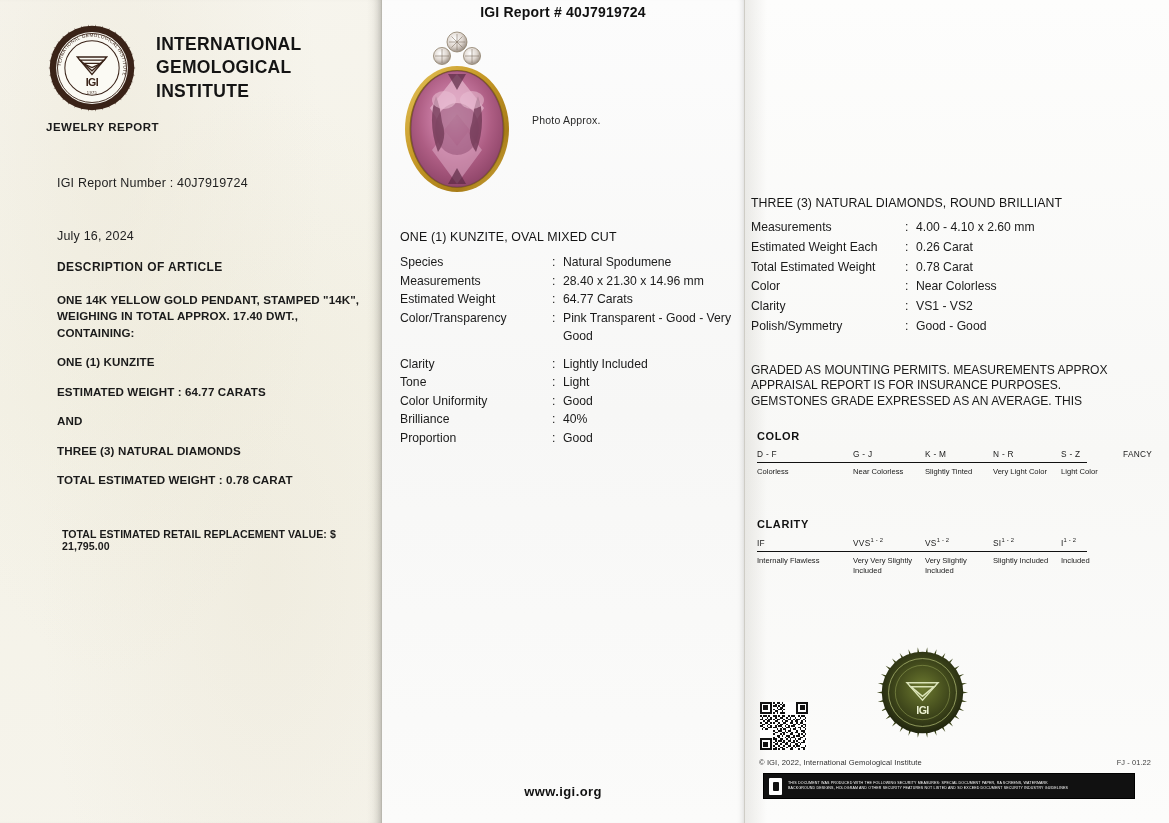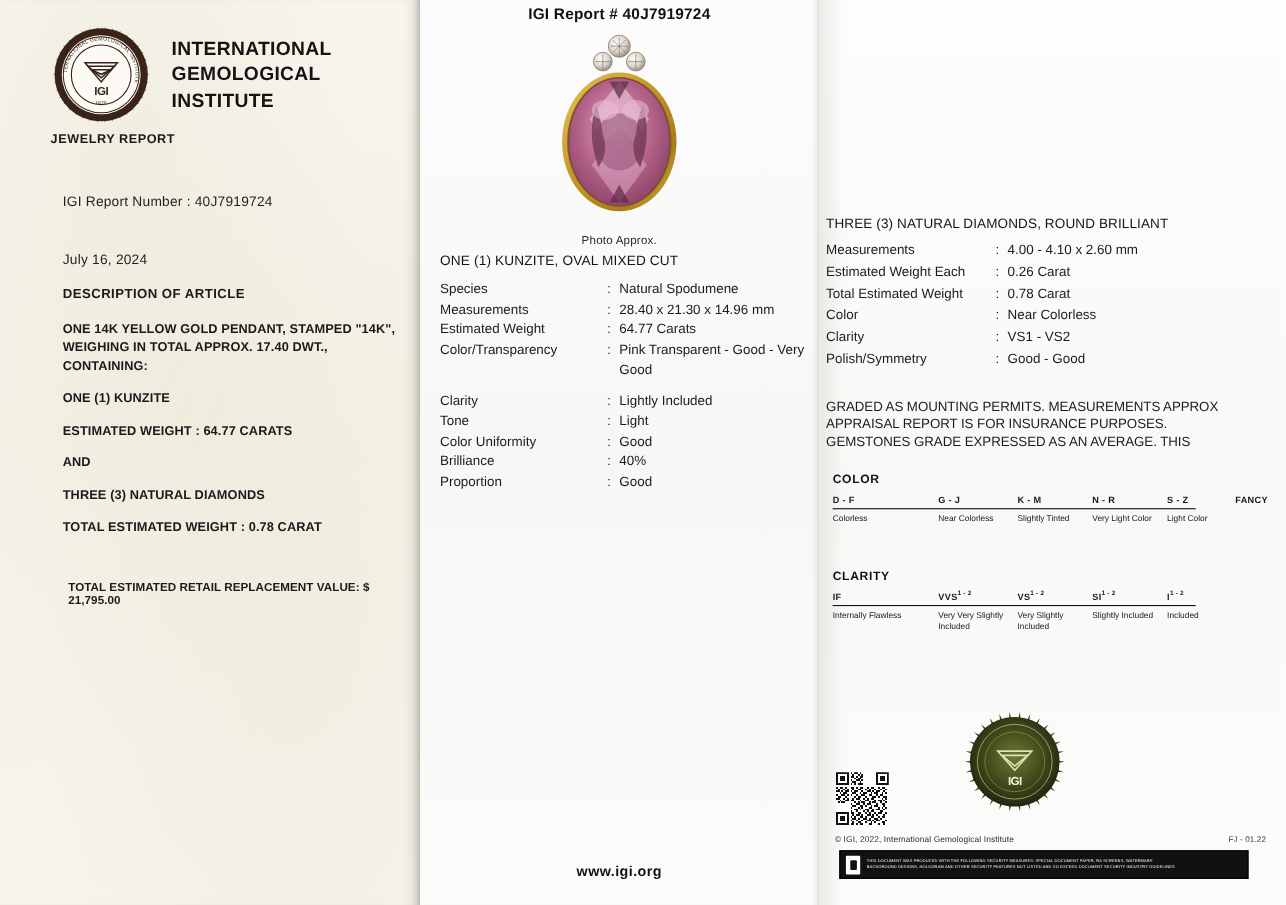--- a/index.html
+++ b/index.html
@@ -81,21 +81,21 @@
     border-right: 1px solid #cfcdc6;
     box-shadow: inset -6px 0 9px -8px rgba(0,0,0,0.28);
     flex: 0 0 auto;
   }
   .report-title {
     position: absolute; top: 4px; width: 100%; text-align: center;
     font-weight: bold; font-size: 14px; letter-spacing: 0.2px; color: #111;
   }
   .photo-wrap {
     position: absolute; top: 26px; left: 0; width: 100%;
-    display: flex; flex-direction: column; align-items: center;
+    display: flex; flex-direction: row; align-items: center;
   }
   .photo-caption {
     margin-top: 7px; font-size: 10.5px; color: #2a2a2a; letter-spacing: 0.2px;
   }
 
   .gem-section { position: absolute; left: 18px; top: 230px; width: 345px; }
   .gem-heading {
     font-size: 12.4px; color: #151515; letter-spacing: 0.15px; margin-bottom: 9px;
   }
   .spec-row { display: flex; font-size: 12.2px; line-height: 1.52; color: #1b1b1b; }
@@ -131,21 +131,21 @@
     position: absolute; left: 6px; top: 363px; width: 375px;
     font-size: 12.1px; line-height: 1.28; color: #1b1b1b; letter-spacing: -0.05px;
   }
 
   .scale-block { position: absolute; left: 12px; width: 330px; }
   .scale-block.color-scale { top: 430px; }
   .scale-block.clarity-scale { top: 518px; }
   .scale-title {
     font-weight: bold; font-size: 11px; letter-spacing: 0.6px; color: #111; margin-bottom: 7px;
   }
-  .scale-grades { display: flex; font-size: 8.3px; color: #1a1a1a; letter-spacing: 0.3px; font-weight: bold; }
+  .scale-grades { display: flex; font-size: 8.3px; color: #1a1a1a; letter-spacing: 0.3px; }
   .scale-descs  { display: flex; font-size: 7.6px; color: #1a1a1a; line-height: 1.32; padding-top: 4px; }
   .scale-rule { border-bottom: 1.2px solid #111; margin-top: 3px; }
   .sc-cell { flex: 0 0 auto; }
   .sc-w1 { width: 72px; }  .sc-w2 { width: 72px; margin-left: 24px; }
   .sc-w3 { width: 68px; }  .sc-w4 { width: 68px; }
   .sc-w5 { width: 62px; }  .sc-w6 { width: 50px; }
   .sup { font-size: 5.8px; vertical-align: super; letter-spacing: 0.2px; }
 
   .hologram { position: absolute; left: 129px; top: 644px; width: 97px; height: 97px; }
   .qr { position: absolute; left: 15px; top: 702px; width: 48px; height: 48px; }

